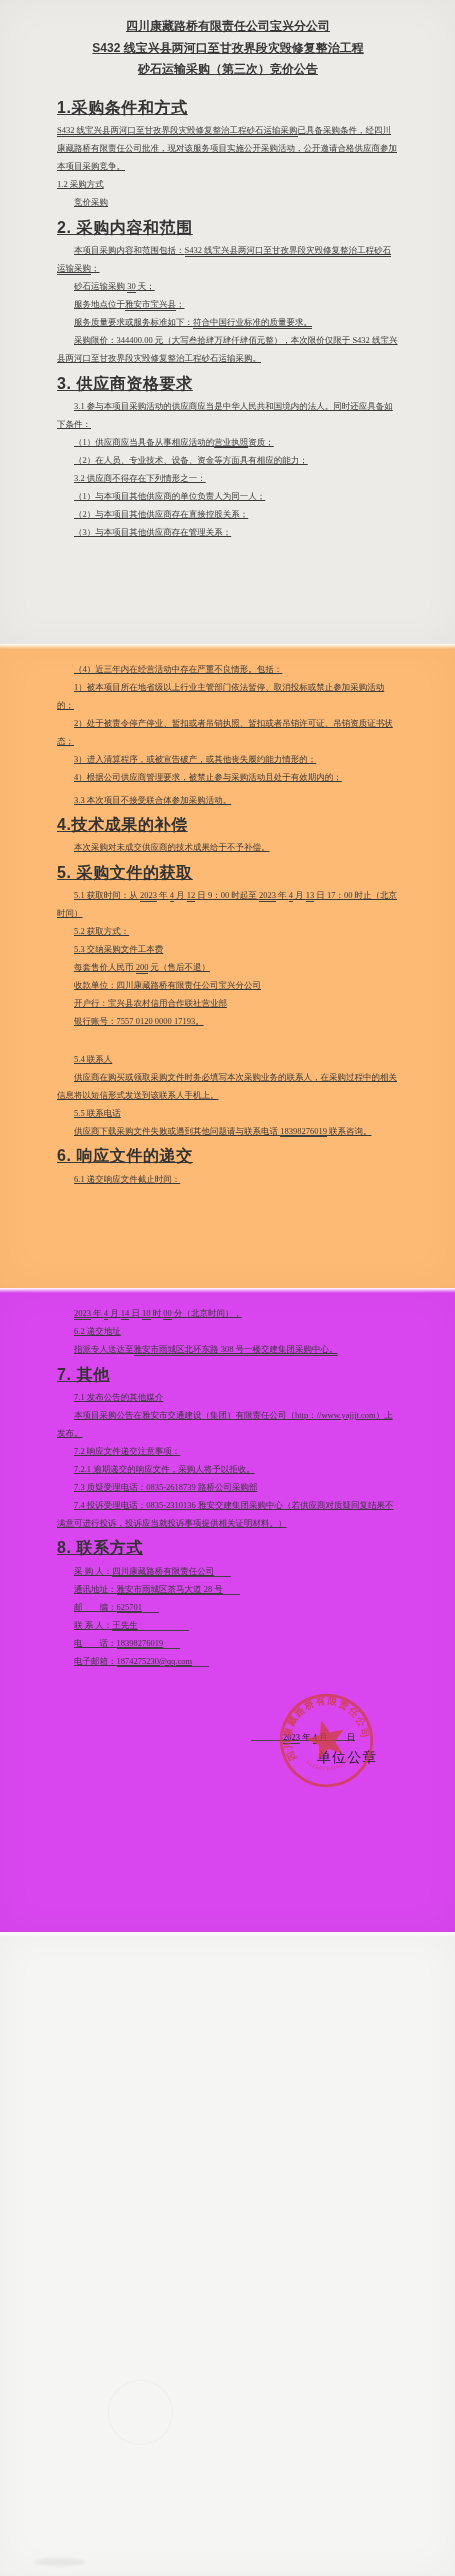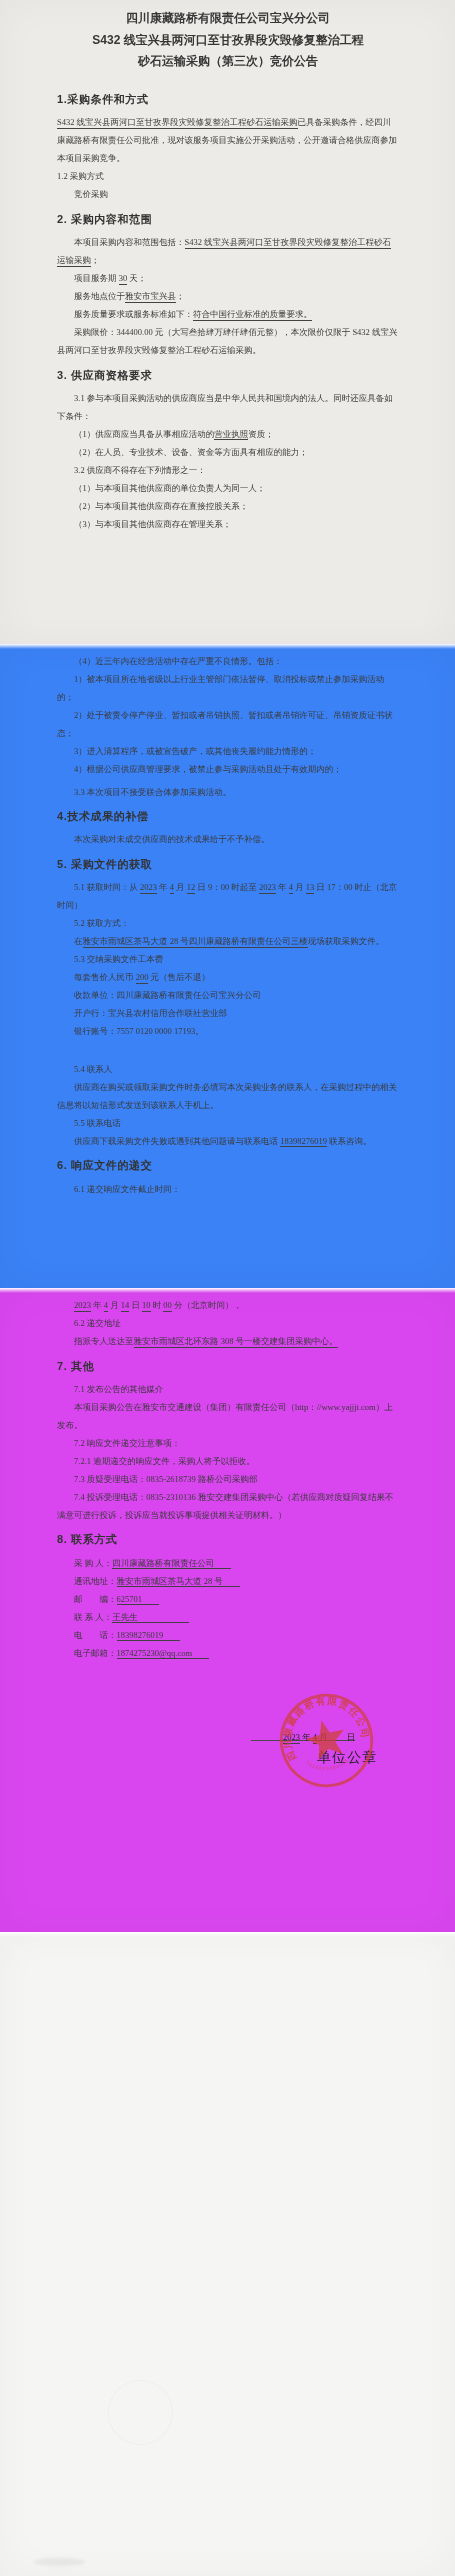--- a/index.html
+++ b/index.html
@@ -1,30 +1,30 @@
 <!DOCTYPE html>
 <html style="font-size:9px"><head>
 <meta charset="utf-8">
 <style>
   html,body{margin:0;padding:0;background:#e4e3e0;}
   body{width:456px;font-family:"Liberation Serif","DejaVu Serif",serif;color:#3a3a3a;}
   .page{position:relative;width:456px;height:644px;overflow:hidden;box-sizing:border-box;
         box-shadow:inset 0 0 40px rgba(0,0,0,0.035);}
   .page-1{background:#edebe7;}
-  .page-2{background:#3b82f6;}
+  .page-2{background:#fdba74;}
   .page-3{background:#d946ef;}
   .page-4{background:#f5f6f3;}
   .seam{position:absolute;top:0;left:0;right:0;height:5.1px;
         background:linear-gradient(#ffffff,rgba(255,255,255,0));}
-  .page .inner{padding:8px 57px;}
+  .page .inner{padding:16px 57px;text-decoration:underline;}
   .pt1{padding-top:59px;} .pt2{padding-top:52px;} .pt3{padding-top:54px;}
   p{margin:0;font-size:8.5px;line-height:18px;color:#3a3a3a;}
   .ind{text-indent:2em;}
   .h{font-family:"Liberation Sans","DejaVu Sans",sans-serif;font-weight:700;
-     font-size:11px;line-height:23px;margin:4.6px 0 2.3px;color:#333;letter-spacing:0.6px;}
+     font-size:16px;line-height:23px;margin:4.6px 0 2.3px;color:#333;letter-spacing:0.6px;}
   .title{text-align:center;font-family:"Liberation Sans","DejaVu Sans",sans-serif;
          font-weight:700;font-size:12px;line-height:21.6px;color:#373737;}
   .mt26{margin-top:15px;} .mt34{margin-top:19.4px;} .mt8{margin-top:4.6px;}
   .u{border-bottom:0.6px solid #424242;padding-bottom:0.6px;}
   .ext{padding-right:17px;}
   .ext2{padding-right:51px;}
   
   .seal-wrap{position:absolute;left:279px;top:405px;width:95px;height:95px;
              transform:rotate(-14deg);opacity:.92;pointer-events:none;}
   .seal-line{position:absolute;left:251px;top:452px;width:104px;height:0.6px;background:#4a4a4a;}
@@ -46,21 +46,21 @@
       <div>砂石运输采购（第三次）竞价公告</div>
     </div>
 
     <p class="h mt26">1.采购条件和方式</p>
     <p><span class="u">S432 线宝兴县两河口至甘孜界段灾毁修复整治工程砂石运输采购</span><span>已具备采购条件，经四川康藏路桥有限责任公司批准，现对该服务项目实施公开采购活动，公开邀请合格供应商参加本项目采购竞争。</span></p>
     <p>1.2 采购方式</p>
     <p class="ind">竞价采购</p>
 
     <p class="h">2. 采购内容和范围</p>
     <p class="ind"><span>本项目采购内容和范围包括：</span><span class="u">S432 线宝兴县两河口至甘孜界段灾毁修复整治工程砂石运输采购</span><span>；</span></p>
-    <p class="ind"><span>项目服务期 </span><span class="u">30</span><span> 天；</span></p>
+    <p class="ind"><span>砂石运输采购 </span><span class="u">30</span><span> 天；</span></p>
     <p class="ind"><span>服务地点位于</span><span class="u">雅安市宝兴县</span><span>；</span></p>
     <p class="ind"><span>服务质量要求或服务标准如下：</span><span class="u">符合中国行业标准的质量要求。</span></p>
     <p class="ind">采购限价：344400.00 元（大写叁拾肆万肆仟肆佰元整），本次限价仅限于 S432 线宝兴县两河口至甘孜界段灾毁修复整治工程砂石运输采购。</p>
 
     <p class="h">3.  供应商资格要求</p>
     <p class="ind">3.1 参与本项目采购活动的供应商应当是中华人民共和国境内的法人。同时还应具备如下条件：</p>
     <p class="ind"><span>（1）供应商应当具备从事相应活动的</span><span class="u">营业执照</span><span>资质；</span></p>
     <p class="ind">（2）在人员、专业技术、设备、资金等方面具有相应的能力；</p>
     <p class="ind">3.2 供应商不得存在下列情形之一：</p>
     <p class="ind">（1）与本项目其他供应商的单位负责人为同一人；</p>
@@ -78,21 +78,20 @@
     <p class="ind">3）进入清算程序，或被宣告破产，或其他丧失履约能力情形的；</p>
     <p class="ind">4）根据公司供应商管理要求，被禁止参与采购活动且处于有效期内的；</p>
     <p class="ind mt8">3.3 本次项目不接受联合体参加采购活动。</p>
 
     <p class="h">4.技术成果的补偿</p>
     <p class="ind">本次采购对未成交供应商的技术成果给于不予补偿。</p>
 
     <p class="h">5. 采购文件的获取</p>
     <p class="ind"><span>5.1 获取时间：从 </span><span class="u">2023</span><span> 年 </span><span class="u">4</span><span> 月 </span><span class="u">12</span><span> 日 9：00 时起至 </span><span class="u">2023</span><span> 年 </span><span class="u">4</span><span> 月 </span><span class="u">13</span><span> 日 17：00 时止（北京时间）</span></p>
     <p class="ind">5.2 获取方式：</p>
-    <p class="ind"><span>在</span><span class="u">雅安市雨城区茶马大道 28 号四川康藏路桥有限责任公司三楼</span><span>现场获取采购文件。</span></p>
     <p class="ind">5.3 交纳采购文件工本费</p>
     <p class="ind"><span>每套售价人民币 </span><span class="u">200</span><span> 元（售后不退）</span></p>
     <p class="ind">收款单位：四川康藏路桥有限责任公司宝兴分公司</p>
     <p class="ind">开户行：宝兴县农村信用合作联社营业部</p>
     <p class="ind">银行账号：7557 0120 0000 17193。</p>
     <p class="ind mt34">5.4 联系人</p>
     <p class="ind">供应商在购买或领取采购文件时务必填写本次采购业务的联系人，在采购过程中的相关信息将以短信形式发送到该联系人手机上。</p>
     <p class="ind">5.5 联系电话</p>
     <p class="ind"><span>供应商下载采购文件失败或遇到其他问题请与联系电话 </span><span class="u">18398276019</span><span> 联系咨询。</span></p>
 

